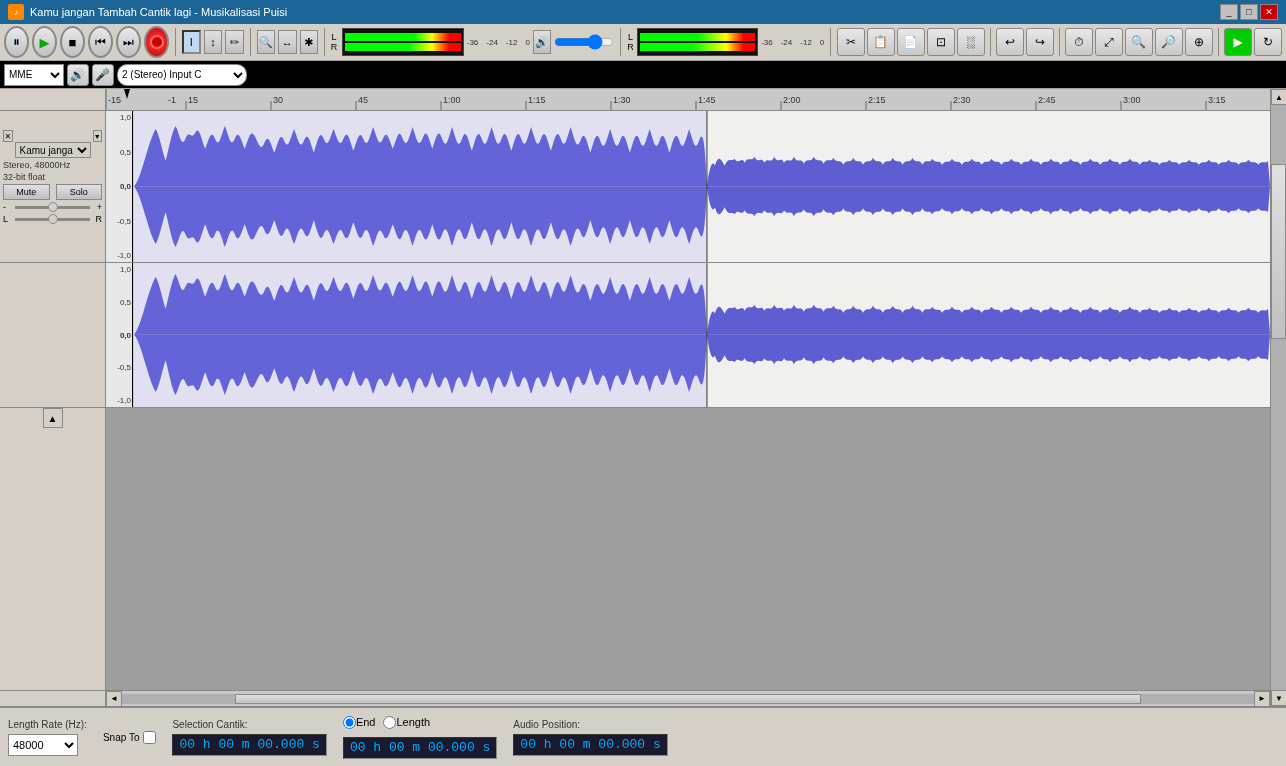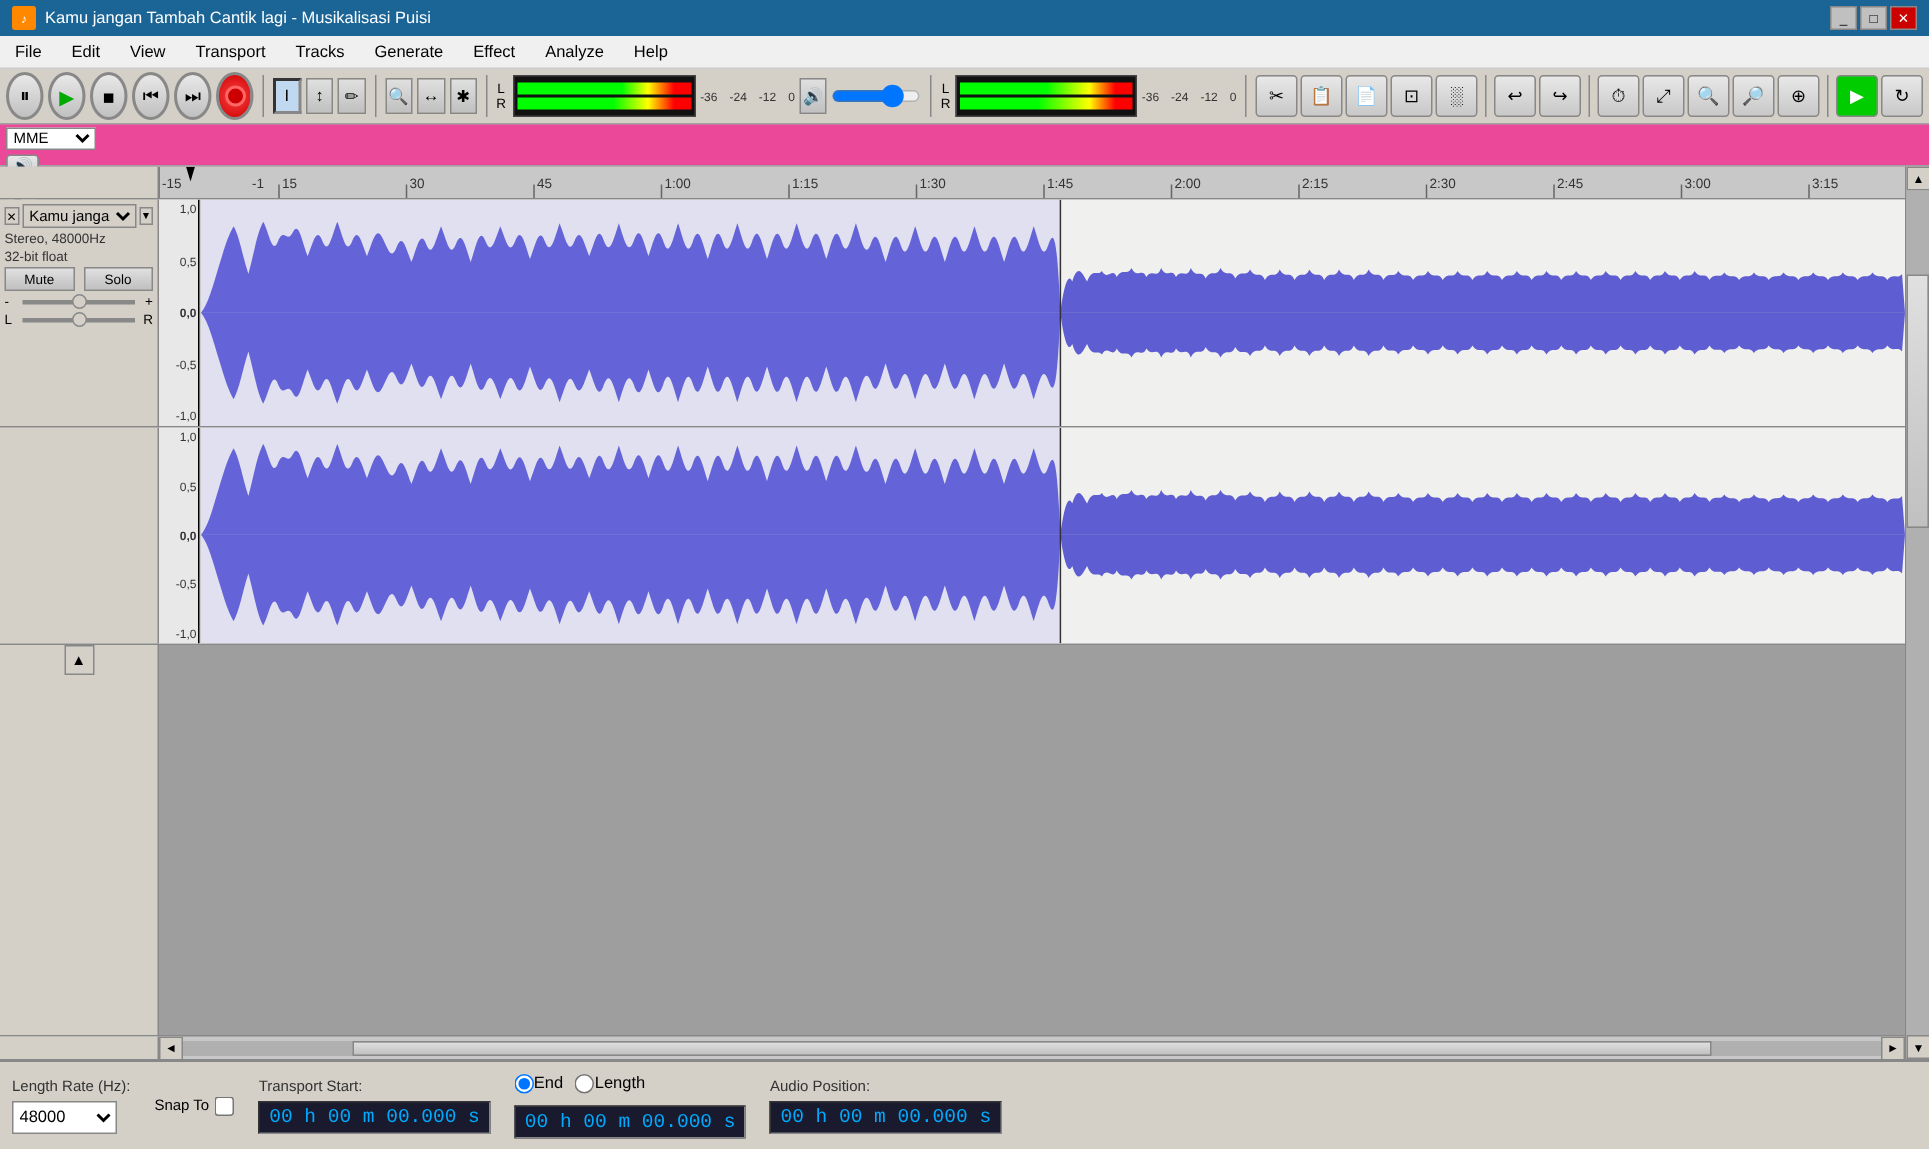--- a/index.html
+++ b/index.html
@@ -96,27 +96,27 @@
     .tb-select {
       height: 22px;
       background: white;
       border: 1px solid #888;
       font-size: 10px;
       cursor: pointer;
     }
     
     
     .device-row {
-      background: #ec4899;
-      display: flex;
+      background: #000000;
+      display: flex;
+      align-items: center;
       padding: 2px 4px;
       border-bottom: 1px solid #a0a0a0;
       height: 28px;
       gap: 3px;
-      flex-direction: column;
     }
     
     
     .timeline-area {
       display: flex;
       height: 22px;
       background: #c8c8c8;
       border-bottom: 1px solid #888;
     }
     .track-label-spacer { width: 106px; background: #d4d0c8; border-right: 1px solid #888; flex-shrink: 0; }
@@ -157,20 +157,21 @@
       font-size: 8px;
       display: flex; align-items: center; justify-content: center;
     }
     .track-name-dropdown {
       background: #d4d0c8;
       border: 1px solid #888;
       font-size: 10px;
       flex: 1;
       cursor: pointer;
       height: 16px;
+      margin-top: 28px;
     }
     .track-collapse-btn {
       width: 12px; height: 12px;
       background: #d4d0c8;
       border: 1px solid #888;
       font-size: 7px;
       cursor: pointer;
       display: flex; align-items: center; justify-content: center;
     }
     .track-info-row {
@@ -359,31 +360,20 @@
       <div style="width:16px;height:16px;background:#ff8800;border-radius:2px;font-size:8px;display:flex;align-items:center;justify-content:center;color:white;">♪</div>
       <span>Kamu jangan Tambah Cantik lagi - Musikalisasi Puisi</span>
     </div>
     <div class="title-bar-controls">
       <button class="title-bar-btn">_</button>
       <button class="title-bar-btn">□</button>
       <button class="title-bar-btn" style="background:#cc0000;color:white;">✕</button>
     </div>
   </div>
 
-  <div class="menu-bar">
-    <span class="menu-item">File</span>
-    <span class="menu-item">Edit</span>
-    <span class="menu-item">View</span>
-    <span class="menu-item">Transport</span>
-    <span class="menu-item">Tracks</span>
-    <span class="menu-item">Generate</span>
-    <span class="menu-item">Effect</span>
-    <span class="menu-item">Analyze</span>
-    <span class="menu-item">Help</span>
-  </div>
 
   <div class="toolbar-row">
 
     <button class="tb-btn-round" title="Pause">
       <span style="font-size:13px;">⏸</span>
     </button>
     <button class="tb-btn-round" title="Play">
       <span style="font-size:13px;color:#00aa00;">▶</span>
     </button>
     <button class="tb-btn-round" title="Stop">
@@ -839,21 +829,21 @@
     </div>
 
     <div class="status-group">
       <div class="snap-row">
         <span>Snap To</span>
         <input type="checkbox" style="">
       </div>
     </div>
 
     <div class="status-group">
-      <span class="status-label">Transport Start:</span>
+      <span class="status-label">Selection Cantik:</span>
       <div class="time-display">00 h 00 m 00.000 s</div>
     </div>
 
     <div class="status-group">
       <div style="display:flex;gap:8px;margin-bottom:4px;">
         <div class="radio-opt">
           <input type="radio" name="endlen" checked="" style="">
           <span>End</span>
         </div>
         <div class="radio-opt">

